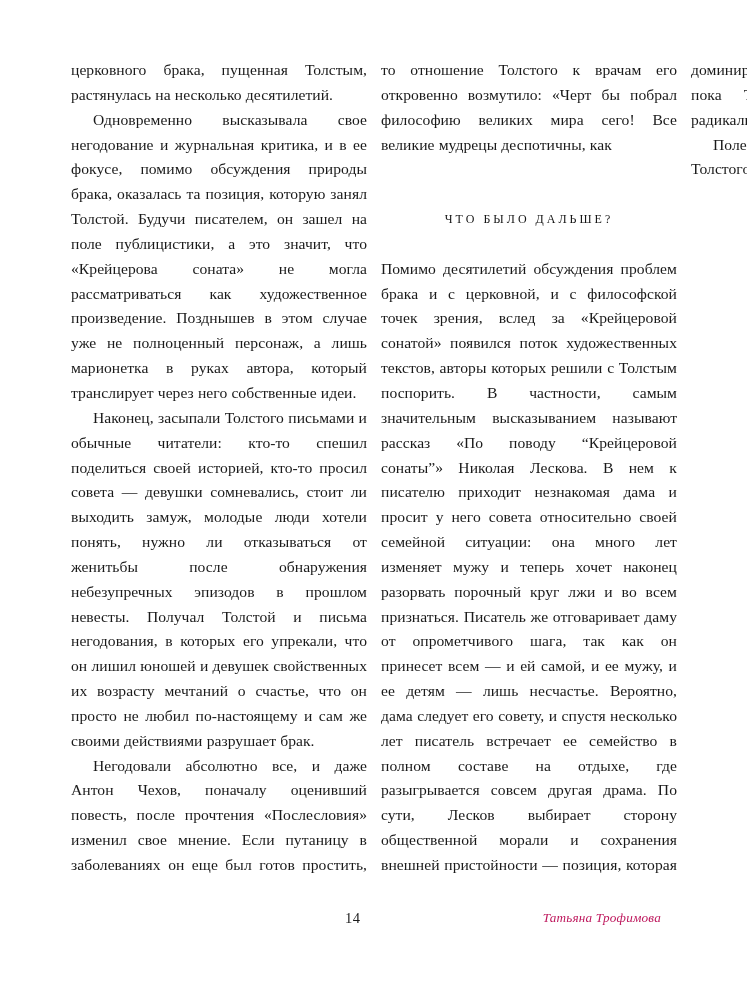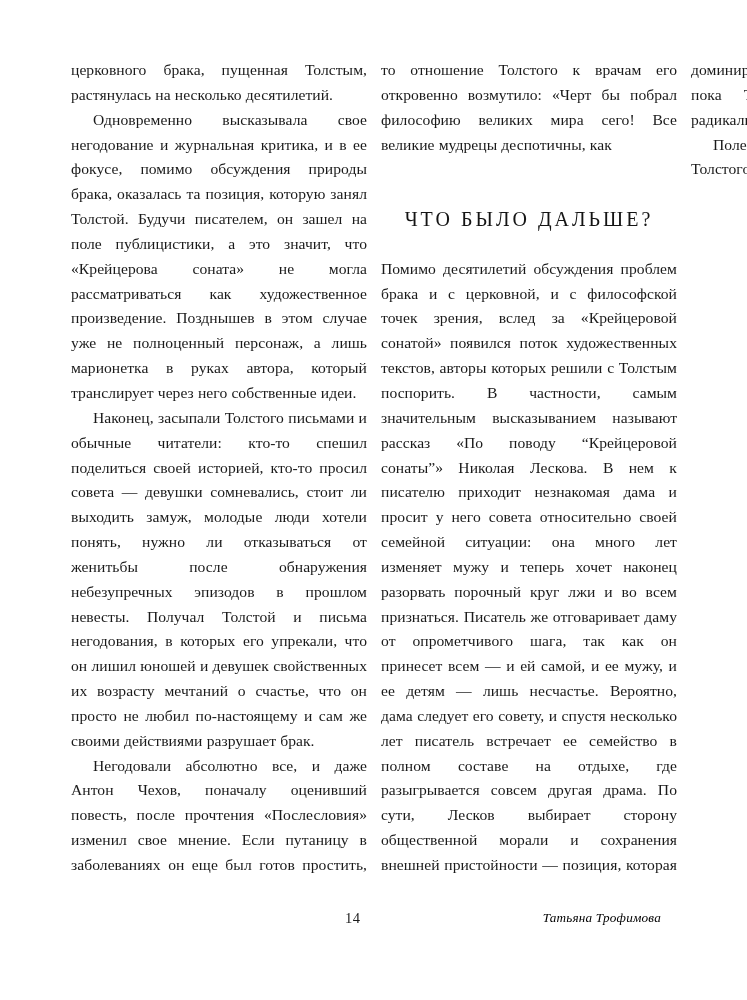--- a/index.html
+++ b/index.html
@@ -49,21 +49,21 @@
     letter-spacing: 0.05px;
     word-spacing: 0.2px;
   }
 
   p.no-indent {
     text-indent: 0;
   }
 
   h2.section-heading {
     margin: 0;
-    font-size: 20px;
+    font-size: 12px;
     line-height: 24.85px;
     font-weight: normal;
     text-align: center;
     letter-spacing: 3.0px;
     text-indent: 0;
     color: #141414;
     break-inside: avoid;
   }
 
   .heading-space-before { height: 49.7px; }
@@ -87,21 +87,21 @@
     letter-spacing: 0.5px;
   }
 
   .author-name {
     position: absolute;
     right: 71px;
     top: 0;
     font-size: 13.2px;
     line-height: 20px;
     font-style: italic;
-    color: #000000;
+    color: #be185d;
     letter-spacing: 0.2px;
     white-space: nowrap;
   }
 </style>
 </head>
 <body>
 
 <div class="page">
 
   <div class="text-block">

